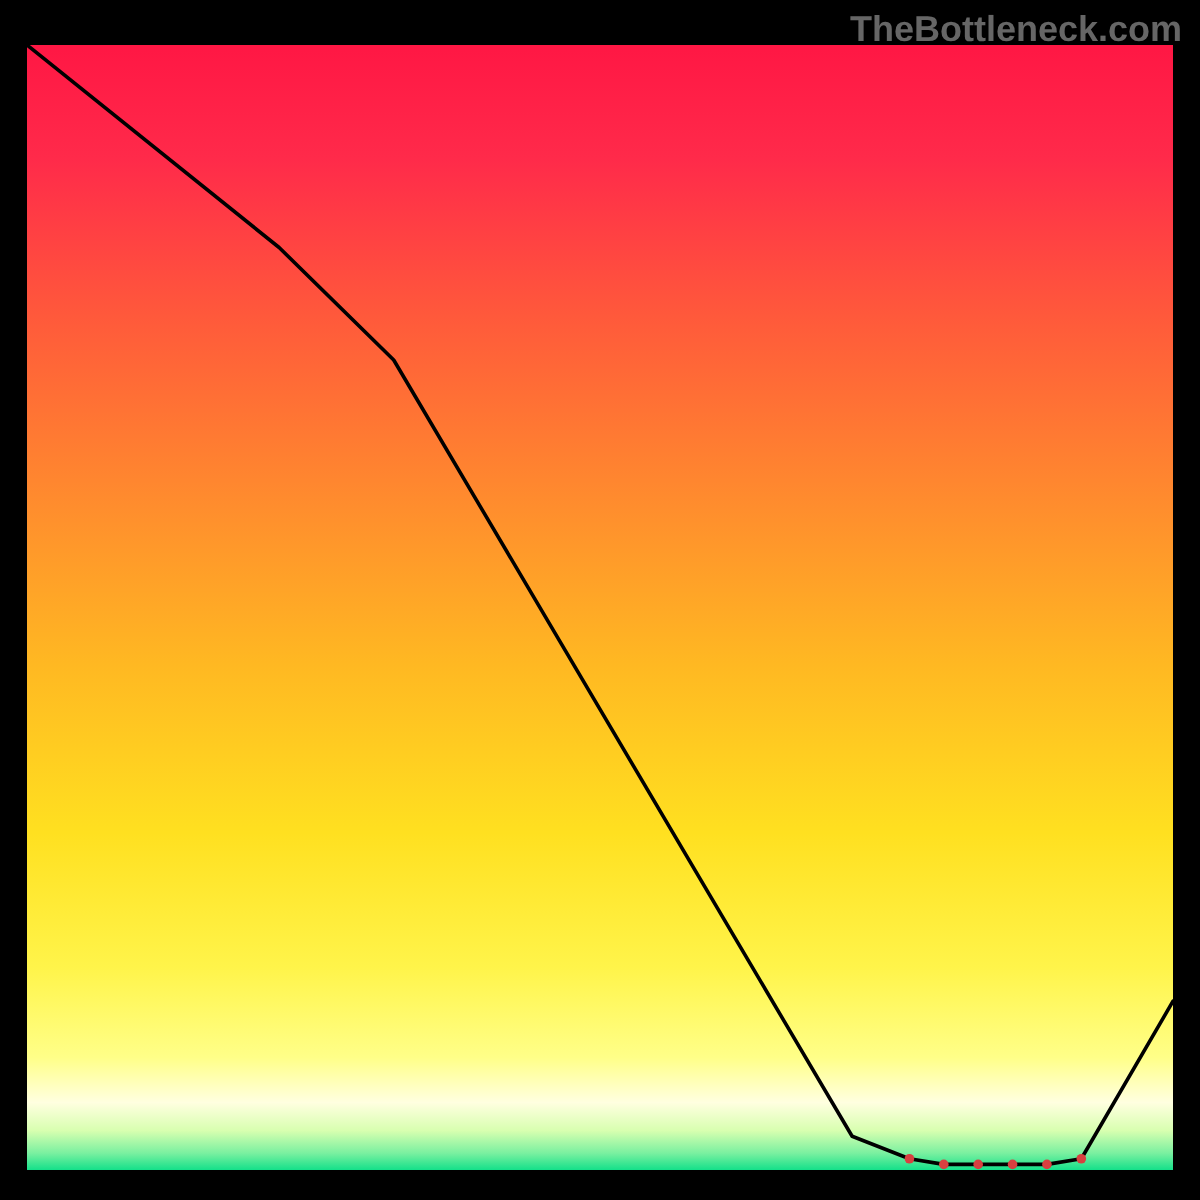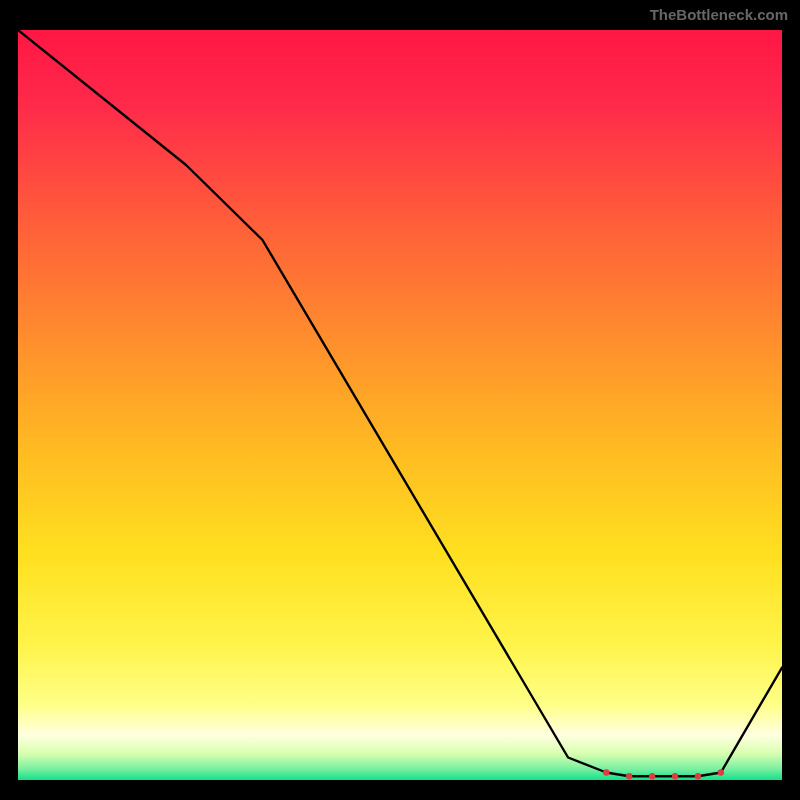--- a/index.html
+++ b/index.html
@@ -9,21 +9,21 @@
     height: 800px;
     position: relative;
     background: #000;
   }
   .watermark {
     position: absolute;
     top: 6px;
     right: 12px;
     color: #666;
     font-family: Arial, sans-serif;
-    font-size: 15px;
+    font-size: 24px;
     font-weight: bold;
     z-index: 10;
   }
   .plot-area {
     position: absolute;
     left: 18px;
     top: 30px;
     width: 764px;
     height: 750px;
   }

